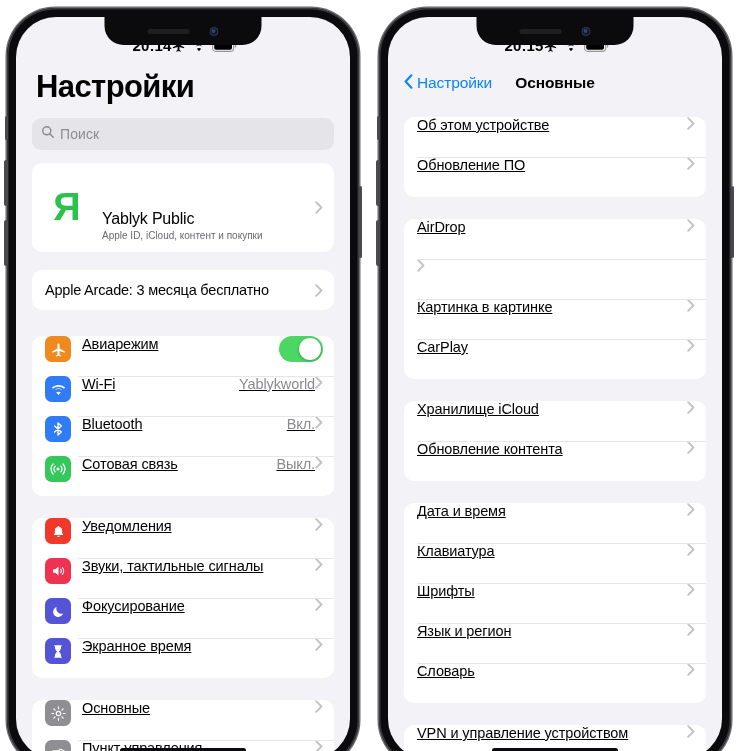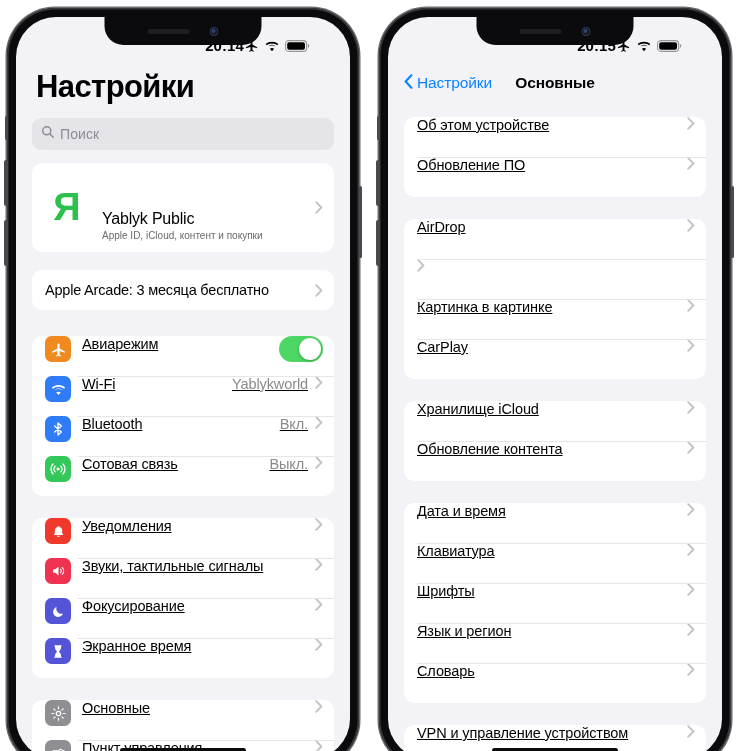--- a/index.html
+++ b/index.html
@@ -76,25 +76,25 @@
     position: absolute;
     left: 2px; top: 2px;
     width: 4px; height: 4px;
     border-radius: 50%;
     background: #2f4573;
   }
 
   
   .statusbar {
     position: absolute;
-    top: 0; left: 0; right: 16px;
+    top: 0; left: 0; right: 0;
     height: 44px;
     display: flex;
     align-items: center;
-    justify-content: flex-end;
+    justify-content: center;
     padding: 10px 24px 0 28px;
     z-index: 30;
     color: #000;
   }
   .sb-time {
     font-size: 15px;
     font-weight: 700;
     letter-spacing: 0.1px;
     line-height: 1;
     padding-top: 3px;
@@ -208,21 +208,20 @@
   .row-label {
     flex: 1;
     font-size: 14.5px;
     color: #000;
     letter-spacing: -0.1px;
     white-space: nowrap;
   }
   .row-value {
     font-size: 14.5px;
     color: #8a8a8e;
-    margin-right: 7px;
     letter-spacing: -0.1px;
   }
   .chev {
     flex: none;
     color: #c2c2c7;
   }
   .chev svg { display: block; }
 
   
   .toggle {

